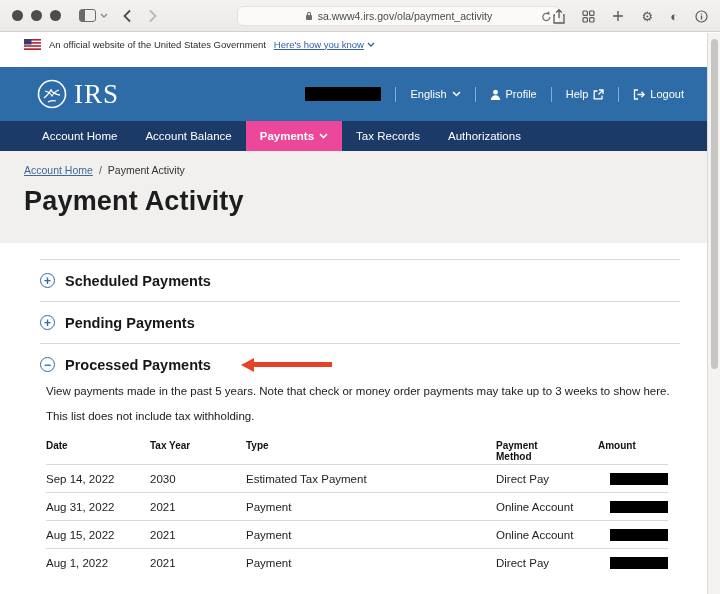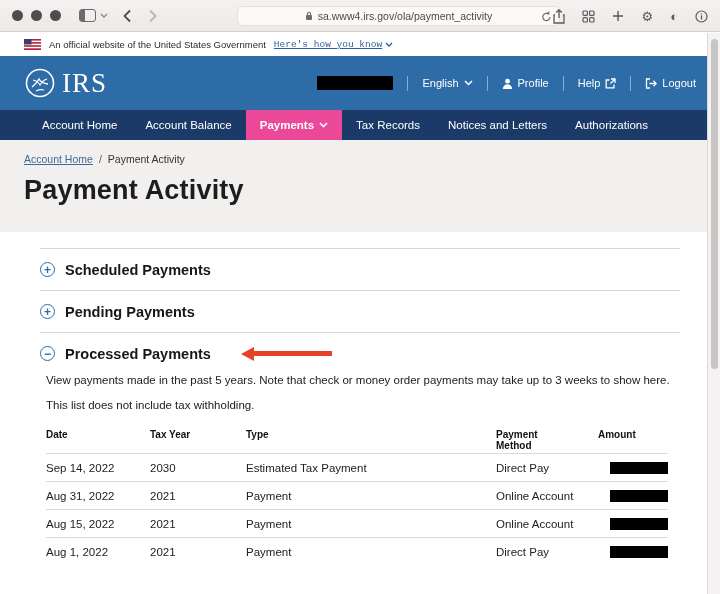--- a/index.html
+++ b/index.html
@@ -20,24 +20,24 @@
   .urlbar { position:absolute; left:237px; top:6px; width:323px; height:20px; background:#fbfaf9; border:1px solid #e3e1df;
             border-radius:6px; display:flex; align-items:center; justify-content:center; gap:5px;
             font-size:10.5px; color:#4a4a4a; }
   .urlbar .reload { position:absolute; right:7px; top:3px; }
   .chrome-right { position:absolute; right:12px; top:0; height:32px; display:flex; align-items:center; gap:17px; }
   .uni-ico { font-size:13px; color:#5a5a5a; line-height:1; }
 
   
   .gov { height:24px; background:#ffffff; display:flex; align-items:center; padding-left:24px; gap:8px; }
   .gov-text { font-size:9.5px; color:#2b2b2b; }
-  .gov-link { font-size:9.5px; color:#2f5fa5; text-decoration:underline; display:flex; align-items:center; gap:3px; cursor:pointer;font-family:Liberation Mono, monospace; }
-
-  
-  .hdr { height:54px; background:#2d6ca6; display:flex; align-items:center; padding:0 24px; color:#fff; }
+  .gov-link { font-size:9.5px; color:#2f5fa5; text-decoration:underline; display:flex; align-items:center; gap:3px; cursor:pointer; }
+
+  
+  .hdr { height:54px; background:#2d6ca6; display:flex; align-items:center; padding:0 36px; color:#fff;margin-top:11px; }
   .logo { display:flex; align-items:center; gap:6px; }
   .logo-text { font-family:"Liberation Serif", serif; font-size:27px; letter-spacing:1px; color:#fff; font-weight:400; }
   .hdr-right { margin-left:auto; display:flex; align-items:center; font-size:11px; }
   .hdr-item { display:flex; align-items:center; gap:5px; color:#fff; cursor:pointer; white-space:nowrap; }
   .hdr-sep { width:1px; height:15px; background:rgba(255,255,255,.45); margin:0 14px; }
   .redacted-name { width:76px; height:14px; background:#000; border-radius:1px; }
 
   
   .nav { height:30px; background:#1b3a68; display:flex; align-items:stretch; padding-left:28px; }
   .nav-item { display:flex; align-items:center; gap:5px; padding:0 14px; font-size:11.5px; color:#fff; cursor:pointer; }
@@ -241,23 +241,20 @@
     <div class="nav-item active">
       <span>Payments</span>
       <svg width="9" height="6">
           <path d="M1 1 L4.5 4.5 L8 1" stroke="#fff" stroke-width="1.6" fill="none"></path>
         </svg>
     </div>
     <div class="nav-item">
         <span>Tax Records</span>
       </div>
     <div class="nav-item">
-        <span>Notices and Letters</span>
-      </div>
-    <div class="nav-item">
         <span>Authorizations</span>
       </div>
   </div>
 
   <div class="band">
     <div class="crumb">
       <span class="crumb-link">Account Home</span>
       <span>/</span>
       <span class="crumb-cur">Payment Activity</span>
     </div>

